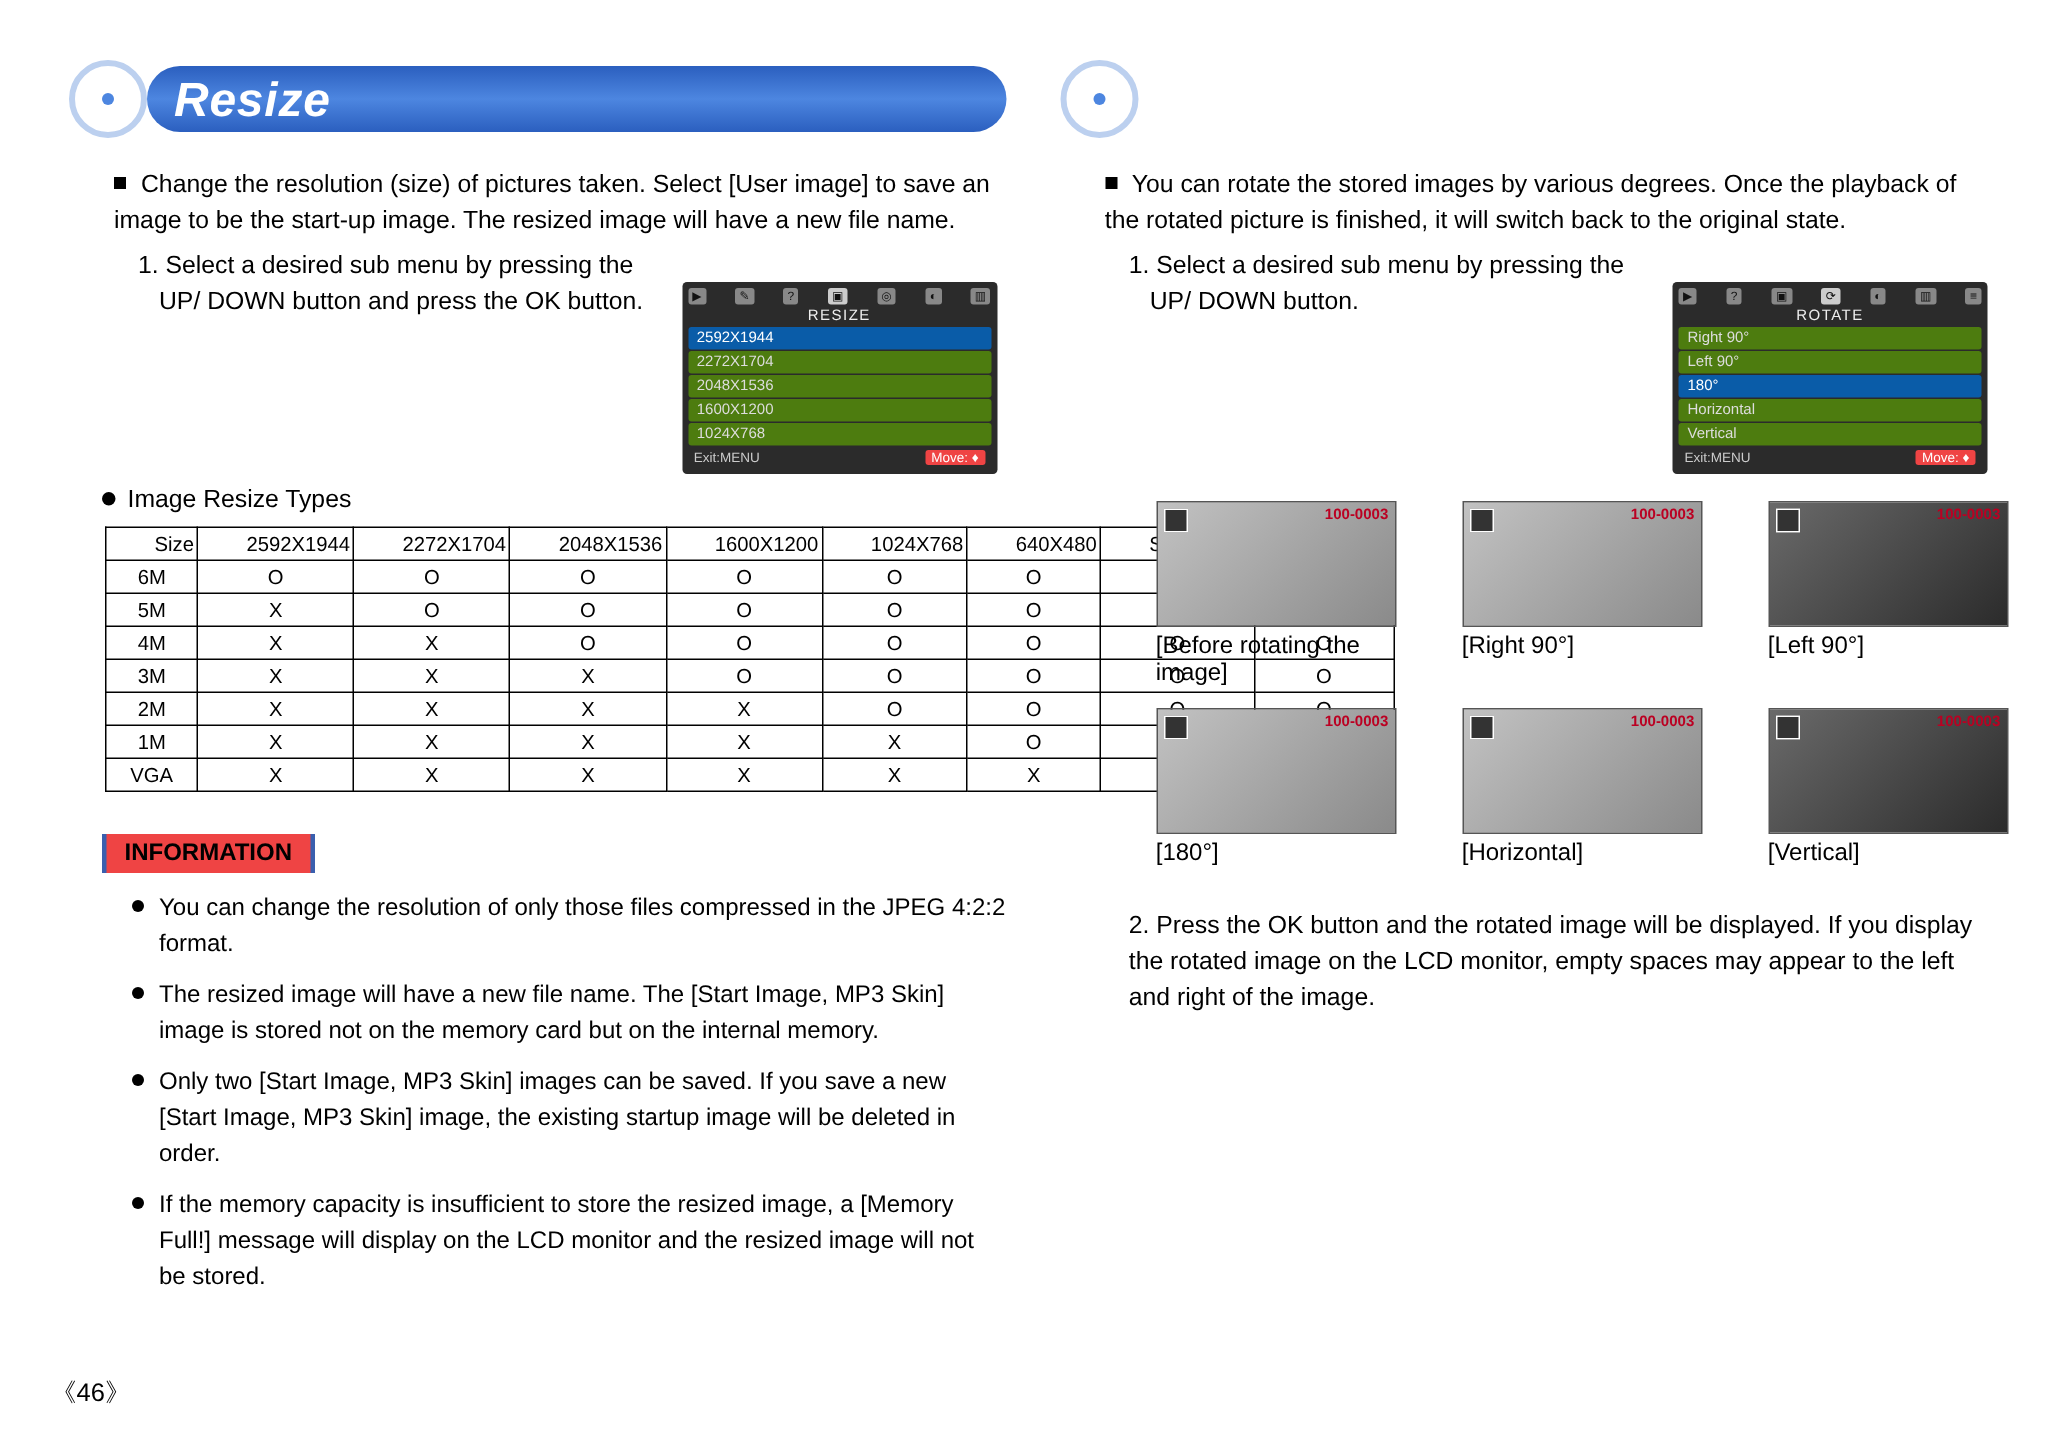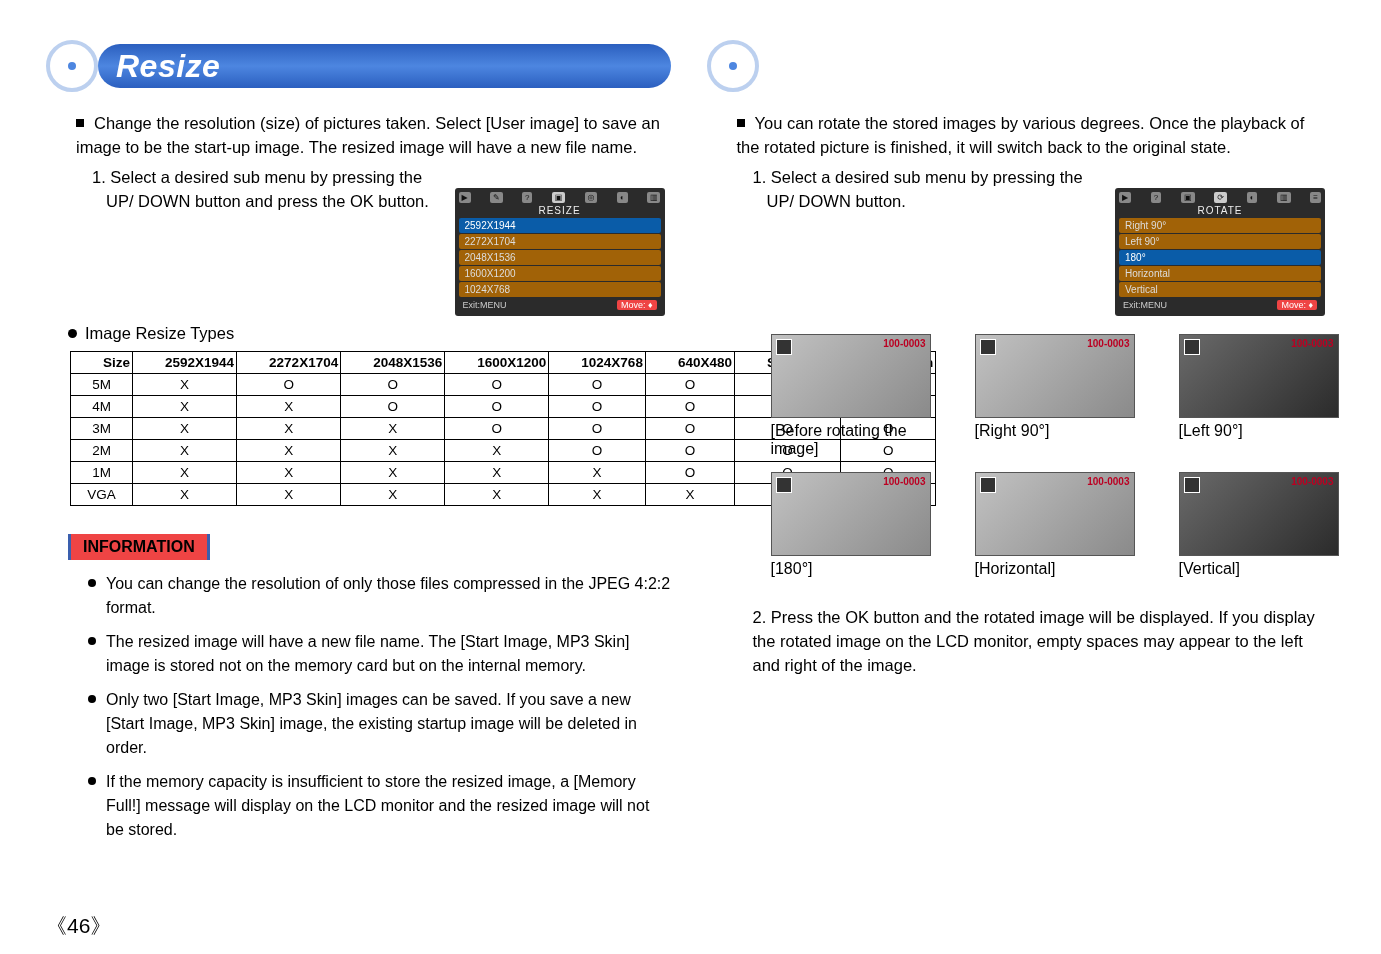--- a/index.html
+++ b/index.html
@@ -83,21 +83,21 @@
   }
   .menu-box .tabrow span{
     background:#888; color:#111; font-size:8px; padding:1px 3px; border-radius:2px;
   }
   .menu-box .tabrow .active{background:#ccc;}
   .menu-box .title{
     text-align:center; font-size:10px; letter-spacing:1px; margin:2px 0;
     color:#eee;
   }
   .menu-box .row{
-    background:#a16207; margin:1px 0; padding:2px 6px; font-size:10px; color:#ddd;
+    background:#4d7c0f; margin:1px 0; padding:2px 6px; font-size:10px; color:#ddd;
     border-radius:2px;
   }
   .menu-box .row.sel{ background:#0a5ca8; color:#fff; }
   .menu-box .footer{ display:flex; justify-content:space-between; font-size:9px; padding:2px 4px; color:#ccc; }
   .menu-box .footer .move{ background:#ef4444; color:#fff; padding:0 4px; border-radius:2px; }
 
   .subhead {
     font-size: 16.5px;
     margin: 16px 0 8px 18px;
   }
@@ -110,21 +110,21 @@
     margin-left: 20px;
     font-size: 13.5px;
     width: 96%;
   }
   table.resize th, table.resize td {
     border: 1px solid #000;
     text-align: center;
     padding: 3px 2px;
     white-space: nowrap;
   }
-  table.resize th { font-weight: bold; padding-left: 32px; }
+  table.resize th { font-weight: normal; padding-left: 32px; }
 
   .info-block {
     margin: 28px 0 0 18px;
   }
   .info-title {
     background:#ef4444;
     border-left:3px solid #3a5fae;
     border-right:3px solid #3a5fae;
     display:inline-block;
     padding:4px 12px;
@@ -172,22 +172,22 @@
   .thumb .imgbox .tag{
     position:absolute; top:3px; right:4px; font-size:10px; font-weight:bold;
     color:#b02;
   }
   .thumb .cap{
     font-size:16px; margin-top:4px;
   }
   .left90 .imgbox, .vert .imgbox { background:linear-gradient(135deg,#6a6a6a,#2b2b2b); }
   .page-num{
     position:absolute;
-    left:46px; bottom:14px;
-    font-size:21px;
+    left:34px; bottom:14px;
+    font-size:17px;
   }
   .page-num .br{font-family:"Times New Roman",serif;}
 </style>
 </head>
 <body>
 
 <div class="page">
 
   <div class="col" style="position:relative;">
     <div class="heading">
@@ -239,20 +239,31 @@
         <th>2592X1944</th>
         <th>2272X1704</th>
         <th>2048X1536</th>
         <th>1600X1200</th>
         <th>1024X768</th>
         <th>640X480</th>
         <th>Skin Image</th>
         <th>MP3 Skin</th>
       </tr>
       <tr>
+            <td>6M</td>
+            <td>O</td>
+            <td>O</td>
+            <td>O</td>
+            <td>O</td>
+            <td>O</td>
+            <td>O</td>
+            <td>O</td>
+            <td>O</td>
+          </tr>
+      <tr>
             <td>5M</td>
             <td>X</td>
             <td>O</td>
             <td>O</td>
             <td>O</td>
             <td>O</td>
             <td>O</td>
             <td>O</td>
             <td>O</td>
           </tr>

